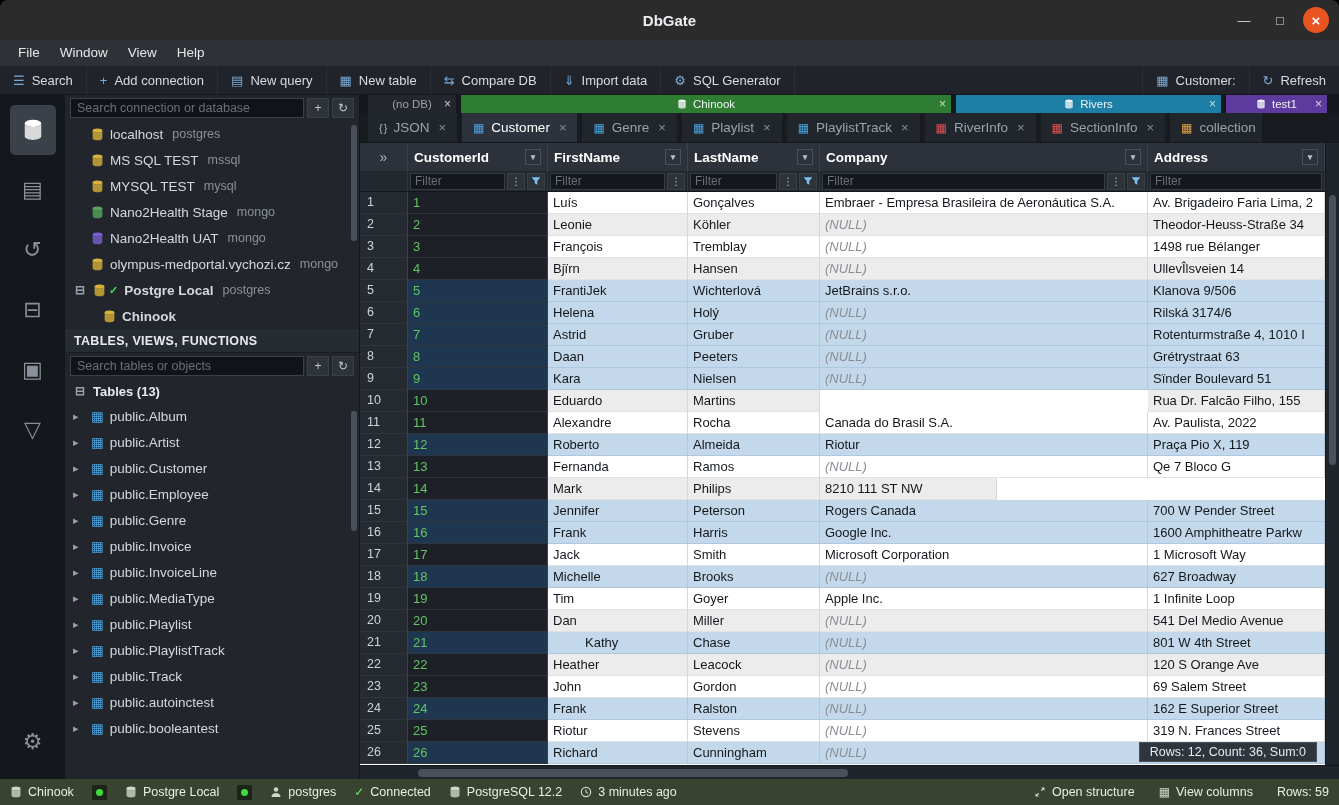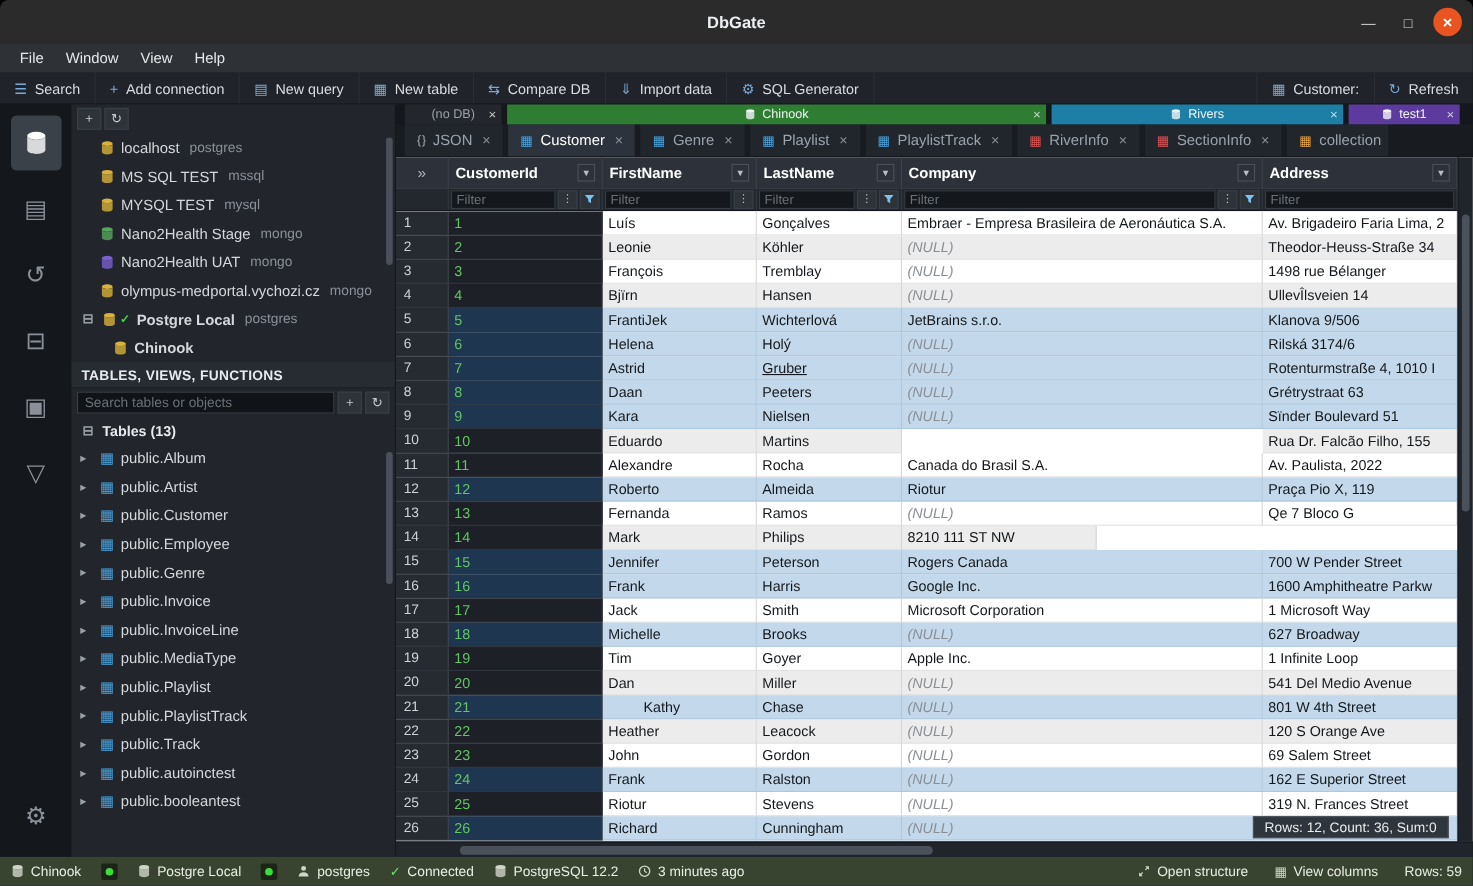--- a/index.html
+++ b/index.html
@@ -198,20 +198,21 @@
         <div class="ib-btn">
           <span class="icon">▽</span>
         </div>
         <div class="ib-btn ib-bottom">
           <span class="icon">⚙</span>
         </div>
       </div>
 
     <div class="leftpanel">
       <div class="searchrow">
+        <input class="search-input" placeholder="Search connection or database" style="">
         <div class="sq-btn">+</div>
         <div class="sq-btn">↻</div>
       </div>
       <div class="conn-list" id="conn-list">
         <div class="vthumb" style="top:4px;height:116px;"></div>
       <div class="conn-item">
             <span class="icon" style="color: rgb(216, 178, 58);">
               <svg viewBox="0 0 16 16" width="13" height="13">
                 <ellipse cx="8" cy="3.2" rx="6" ry="2.6" fill="currentColor"></ellipse>
                 <path d="M2 3.2v9.4c0 1.5 2.7 2.6 6 2.6s6-1.1 6-2.6V3.2c0 1.5-2.7 2.6-6 2.6S2 4.7 2 3.2z" fill="currentColor" opacity=".8"></path>
@@ -560,21 +561,21 @@
               <div class="gc id" style="width: 140px;">6</div>
               <div class="gc light" style="width: 140px;">Helena</div>
               <div class="gc light" style="width: 132px;">Holý</div>
               <div class="gc light null" style="width: 328px;">(NULL)</div>
               <div class="gc light" style="width: 177px;">Rilská 3174/6</div>
             </div>
             <div class="grow sel">
               <div class="gc num">7</div>
               <div class="gc id" style="width: 140px;">7</div>
               <div class="gc light" style="width: 140px;">Astrid</div>
-              <div class="gc light" style="width: 132px; text-decoration: underline;">Gruber</div>
+              <div class="gc light" style="width: 132px;">Gruber</div>
               <div class="gc light null" style="width: 328px;">(NULL)</div>
               <div class="gc light" style="width: 177px;">Rotenturmstraße 4, 1010 I</div>
             </div>
             <div class="grow even sel">
               <div class="gc num">8</div>
               <div class="gc id" style="width: 140px;">8</div>
               <div class="gc light" style="width: 140px;">Daan</div>
               <div class="gc light" style="width: 132px;">Peeters</div>
               <div class="gc light null" style="width: 328px;">(NULL)</div>
               <div class="gc light" style="width: 177px;">Grétrystraat 63</div>

